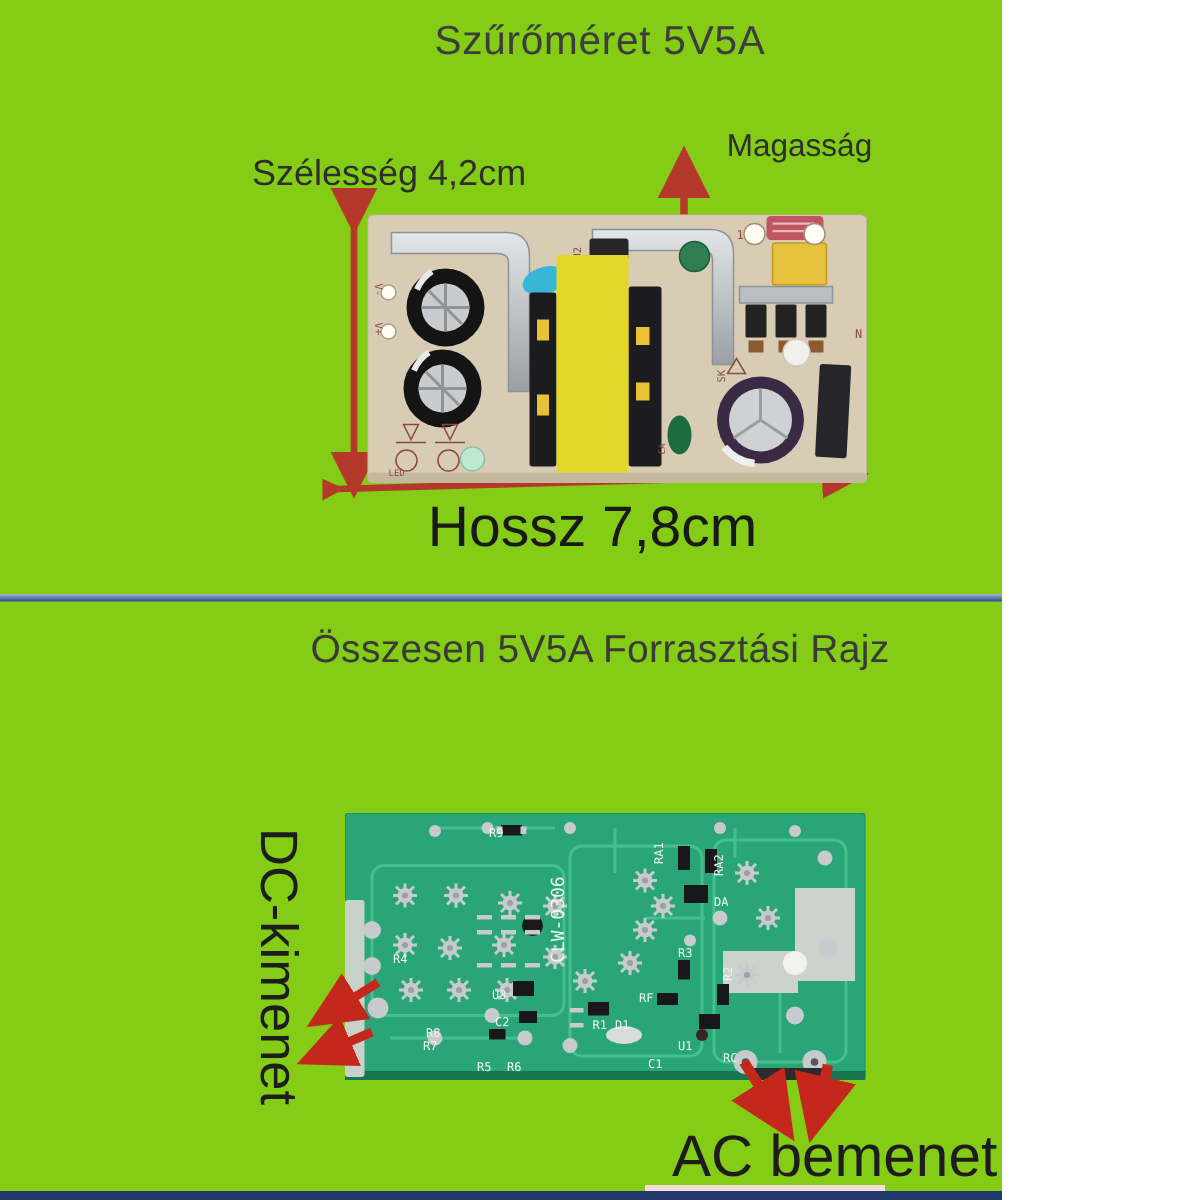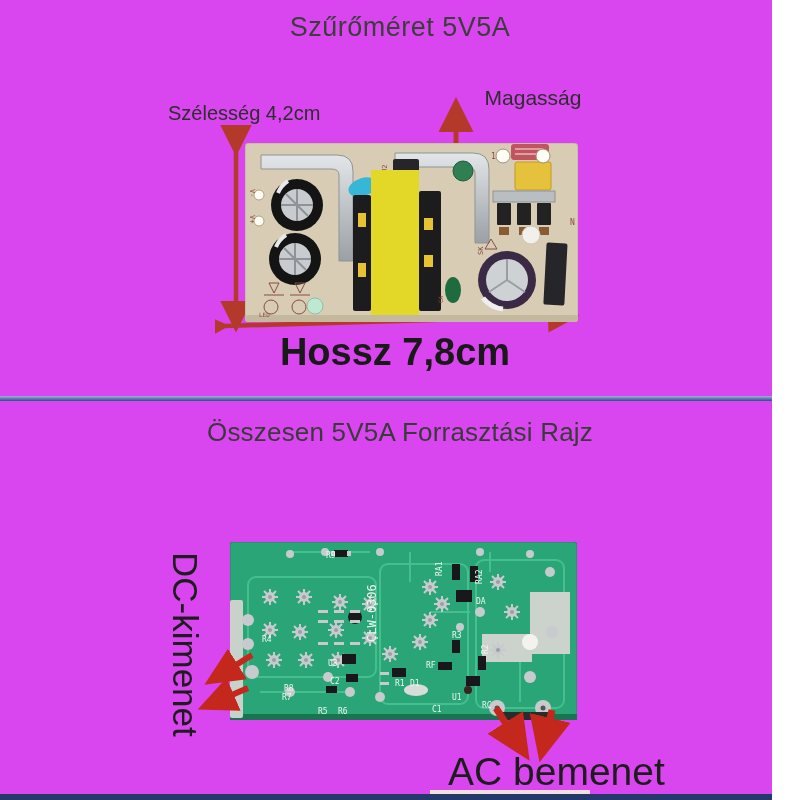--- a/index.html
+++ b/index.html
@@ -1,23 +1,23 @@
 <!DOCTYPE html>
 <html><head>
 <meta charset="utf-8">
 <style>
   html,body{margin:0;padding:0;background:#fff;}
-  .canvas{position:relative;width:772px;height:800px;background:#d946ef;overflow:hidden;
+  .canvas{position:relative;width:668px;height:800px;background:#84cc16;overflow:hidden;
           font-family:"Liberation Sans","DejaVu Sans",sans-serif;color:#333;}
   .abs{position:absolute;}
   .title1{left:0;top:12px;width:800px;text-align:center;font-size:27px;color:#3d3d3d;letter-spacing:.5px;}
   .title2{left:0;top:417px;width:800px;text-align:center;font-size:26px;color:#3a3a3a;letter-spacing:.2px;}
-  .lbl-width{left:168px;top:102px;font-size:20px;color:#2e2e2e;}
+  .lbl-width{left:168px;top:102px;font-size:24px;color:#2e2e2e;}
   .lbl-height{left:468px;top:84px;width:130px;text-align:center;font-size:21px;color:#2e2e2e;line-height:1.35;}
-  .lbl-length{left:0;top:331px;width:790px;text-align:center;font-size:38px;color:#191919;font-weight:bold;}
+  .lbl-length{left:0;top:331px;width:790px;text-align:center;font-size:38px;color:#191919;}
   .divider{left:0;top:396px;width:800px;height:5px;}
   .footer-bar{left:0;top:794px;width:800px;height:6px;}
   .pink-strip{left:430px;top:790px;width:160px;height:4px;background:#f5dede;}
   .dc-label{left:205px;top:552px;width:242px;font-size:35px;color:#1d1d1d;
             transform:rotate(90deg);transform-origin:0 0;white-space:nowrap;}
   .ac-label{left:448px;top:750px;font-size:39px;color:#1d1d1d;}
   svg text{font-family:"DejaVu Sans Mono","Liberation Mono",monospace;}
 </style>
 </head>
 <body>

